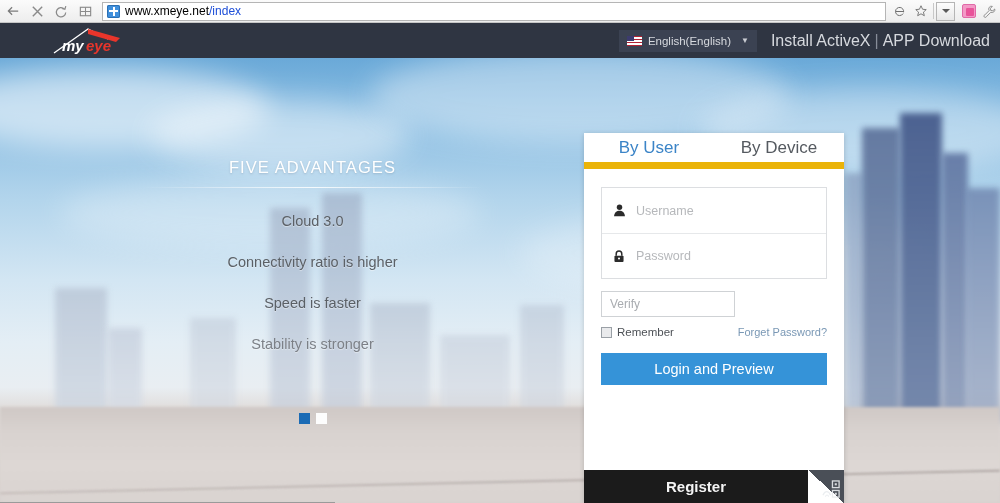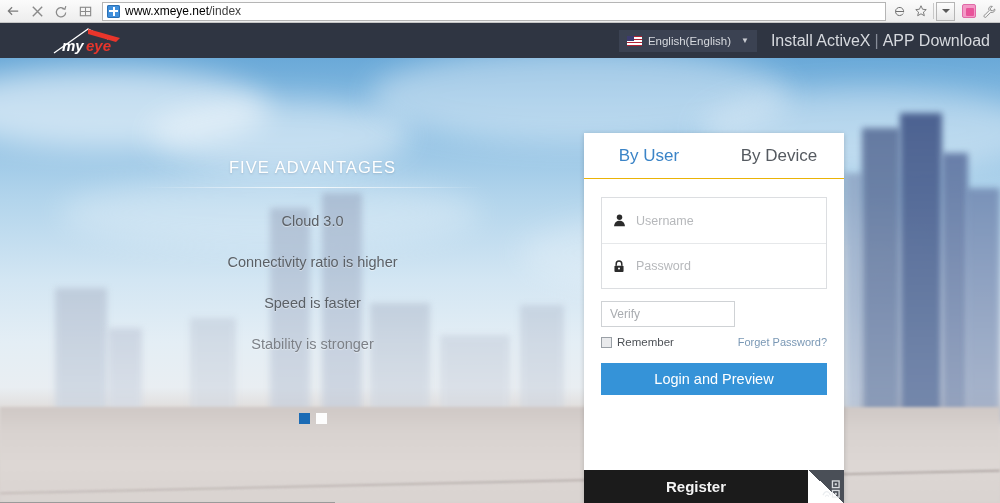--- a/index.html
+++ b/index.html
@@ -32,21 +32,21 @@
     width: 13px; height: 13px; background: #3f8fdc; border-radius: 2px;
     position: relative; margin-right: 5px; flex: 0 0 auto;
     box-shadow: inset 0 0 0 1px #2b6fb3;
   }
   #shield-icon:before, #shield-icon:after {
     content: ""; position: absolute; background: #fff;
   }
   #shield-icon:before { left: 2px; top: 5.5px; width: 9px; height: 2px; }
   #shield-icon:after { left: 5.5px; top: 2px; width: 2px; height: 9px; }
   #url-domain { color: #000; font-size: 12px; }
-  #url-path { color: #404040; font-size: 12px; }
+  #url-path { color: #1d4ed8; font-size: 12px; }
   .right-icon {
     width: 21px; height: 21px; display: flex; align-items: center;
     justify-content: center; color: #6b6b6b; font-size: 13px;
   }
   .chrome-sep { width: 1px; height: 16px; background: #c8c8c8; margin: 0 2px; }
   #dropdown-btn {
     width: 19px; height: 19px; border: 1px solid #b5b5b5; background: linear-gradient(#fdfdfd,#e8e8e8);
     display: flex; align-items: center; justify-content: center; margin-right: 3px;
   }
   #pink-icon {
@@ -145,21 +145,21 @@
   .dot { width: 11px; height: 11px; }
   .dot.active { background: #1b6bb5; }
   .dot.inactive { background: #fdfdfd; }
 
   
   #login-panel {
     position: absolute; left: 584px; top: 110px; width: 260px; height: 370px;
     background: #ffffff; box-shadow: 0 1px 5px rgba(0,0,0,.18); z-index: 15;
   }
   #tabs {
-    height: 46px; display: flex; border-bottom: 1px solid #eab308; justify-content: center;
+    height: 36px; display: flex; border-bottom: 7px solid #eab308; justify-content: center;
   }
   .tab {
     flex: 1; display: flex; align-items: center; justify-content: center;
     font-size: 17px; color: #555a60;
   }
   .tab.active { color: #3b84c7; }
   #form-area { padding: 18px 17px 0 17px; }
   #cred-box { border: 1px solid #dcdee1; }
   .field-row {
     height: 45px; display: flex; align-items: center; padding: 0 10px; gap: 9px;

